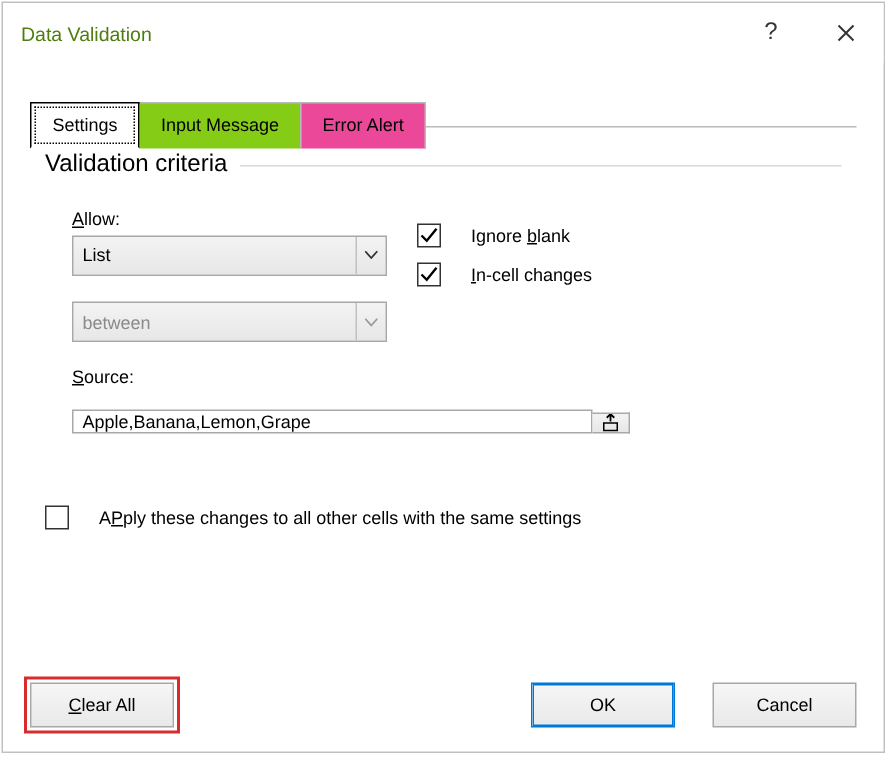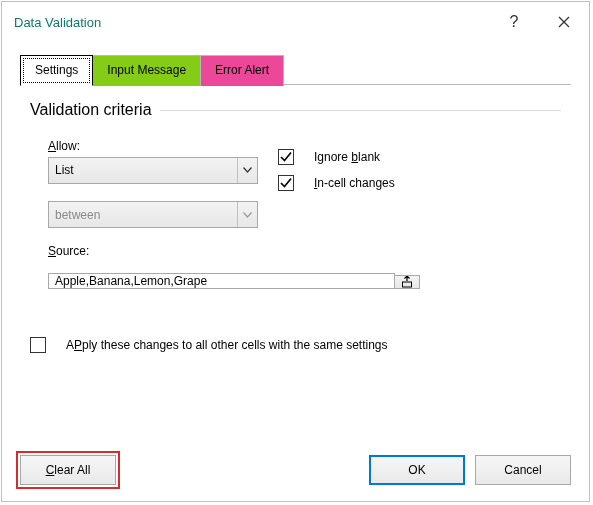--- a/index.html
+++ b/index.html
@@ -23,21 +23,21 @@
     .titlebar {
       height: 40px;
       display: flex;
       align-items: center;
       padding-left: 12px;
       background: #fff;
     }
     .title {
       flex: 1;
       font-size: 13px;
-      color: #0f766e;
+      color: #4d7c0f;
     }
     .tb-btn {
       width: 50px;
       height: 40px;
       display: flex;
       align-items: center;
       justify-content: center;
       font-size: 16px;
       color: #333;
     }
@@ -56,21 +56,21 @@
     }
     .tab {
       padding: 7px 14px 8px 14px;
       border: 1px solid #b9b9b9;
       border-bottom: none;
       background: #fff;
       font-size: 12px;
       color: #000;
       margin-right: 0;
       position: relative;
-      top: 1px;
+      top: 14px;
     }
     .tab.inactive {
       background: #84cc16;
       border-left: none;
     }
     .tab.inactive2 {
       background: #ec4899;
       border-left: none;
     }
     .tab.active {
@@ -325,16 +325,16 @@
     </div>
   </div>
 
   <div class="footer">
     <div class="btn highlighted">
         <span></span>
         <span class="ul">C</span>
         <span>lear All</span>
       </div>
     <div class="spacer"></div>
-    <div class="btn default" style="margin-right:10px;">OK</div>
+    <div class="btn default" style="margin-right:25px;">OK</div>
     <div class="btn">Cancel</div>
   </div>
 </div>
 
 </body></html>

